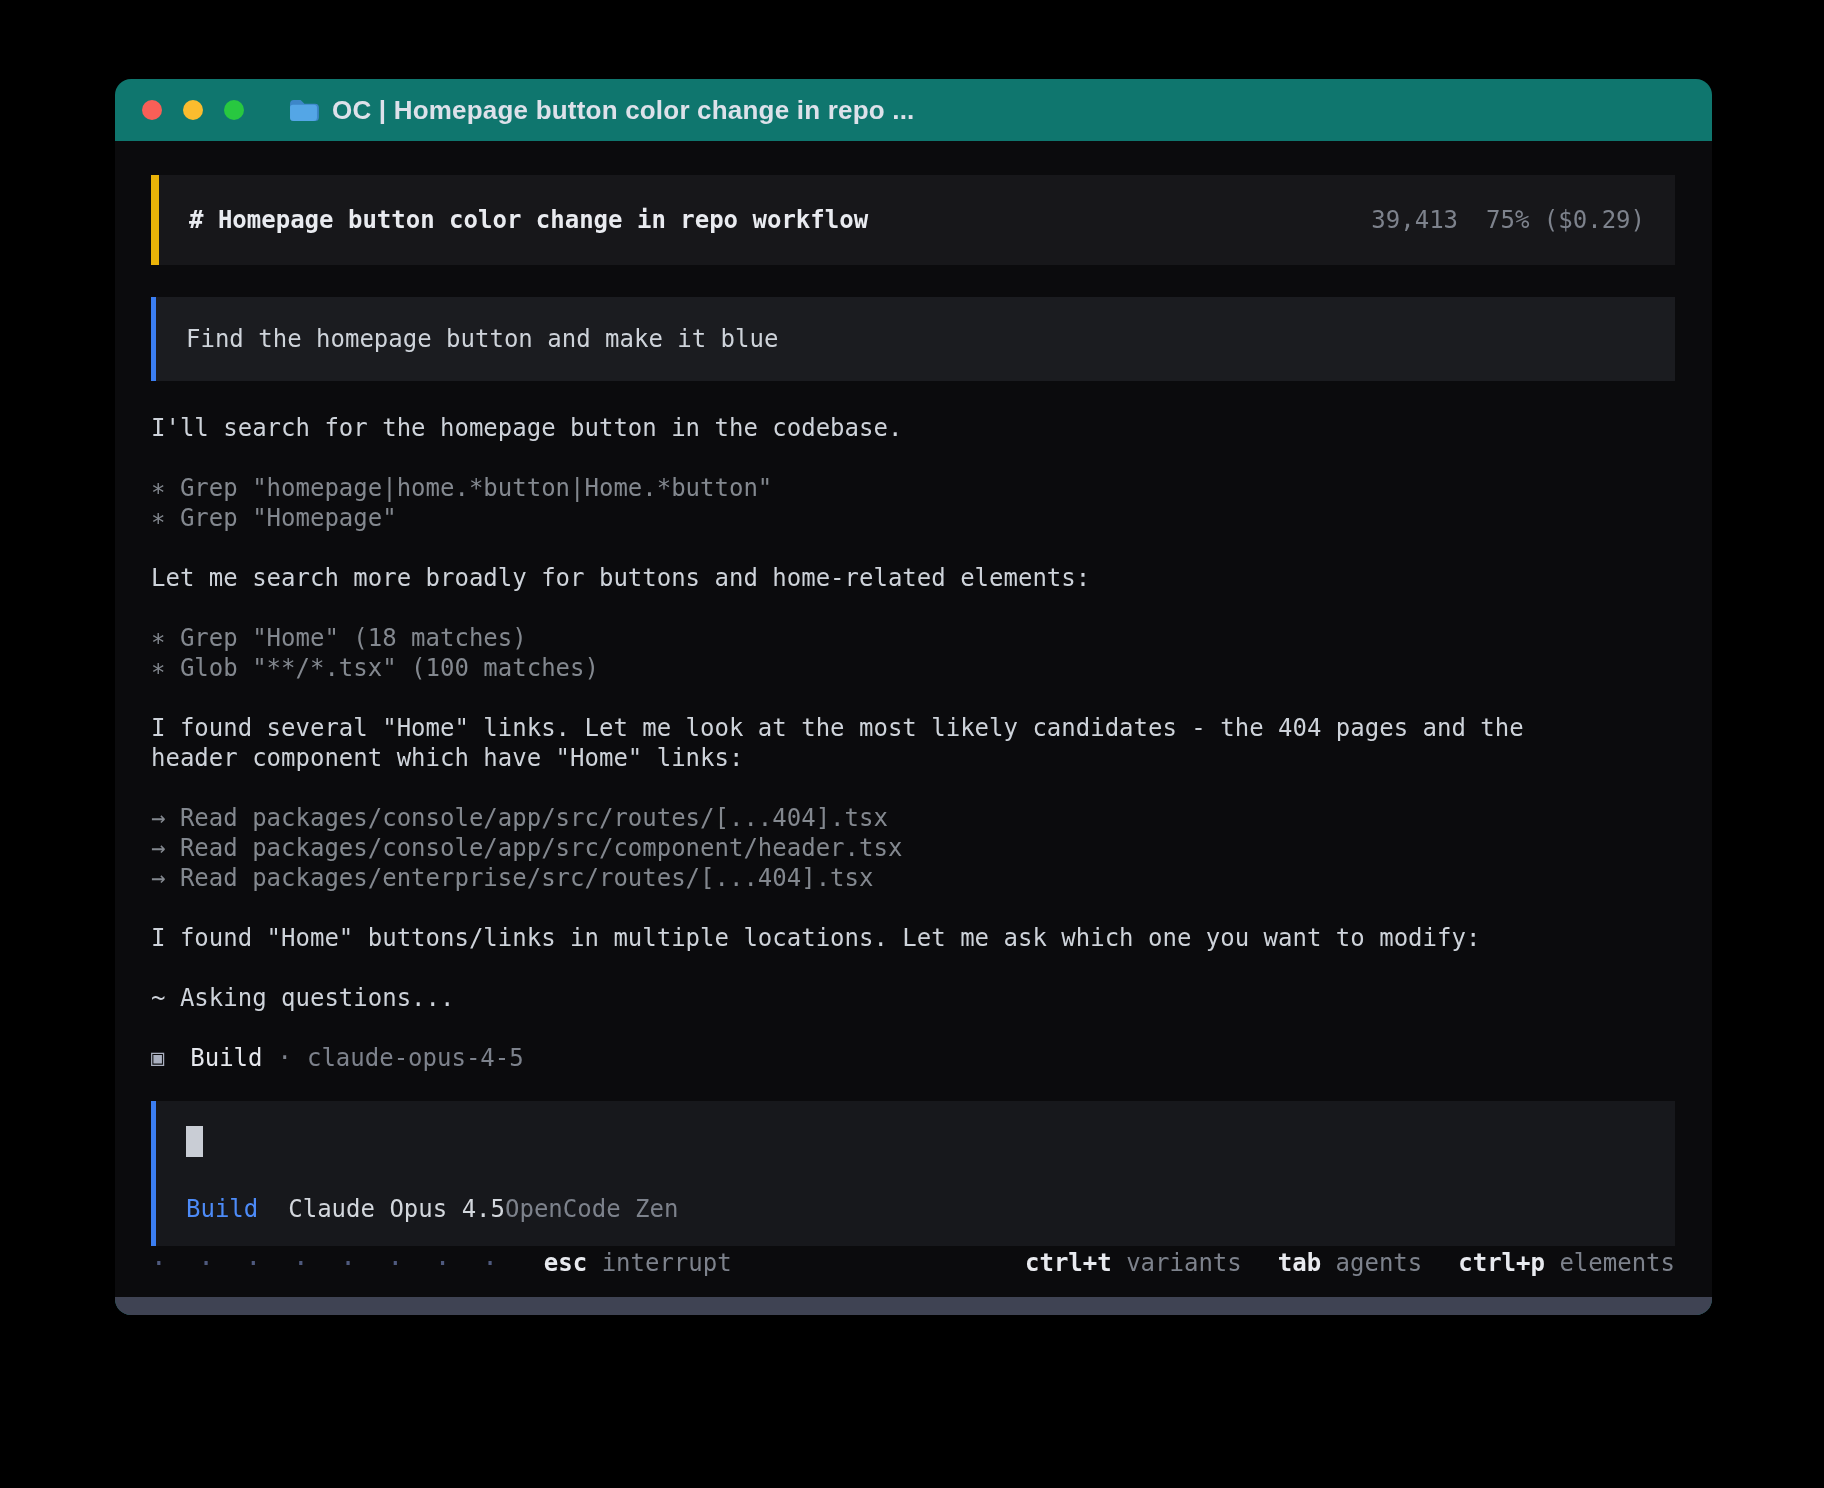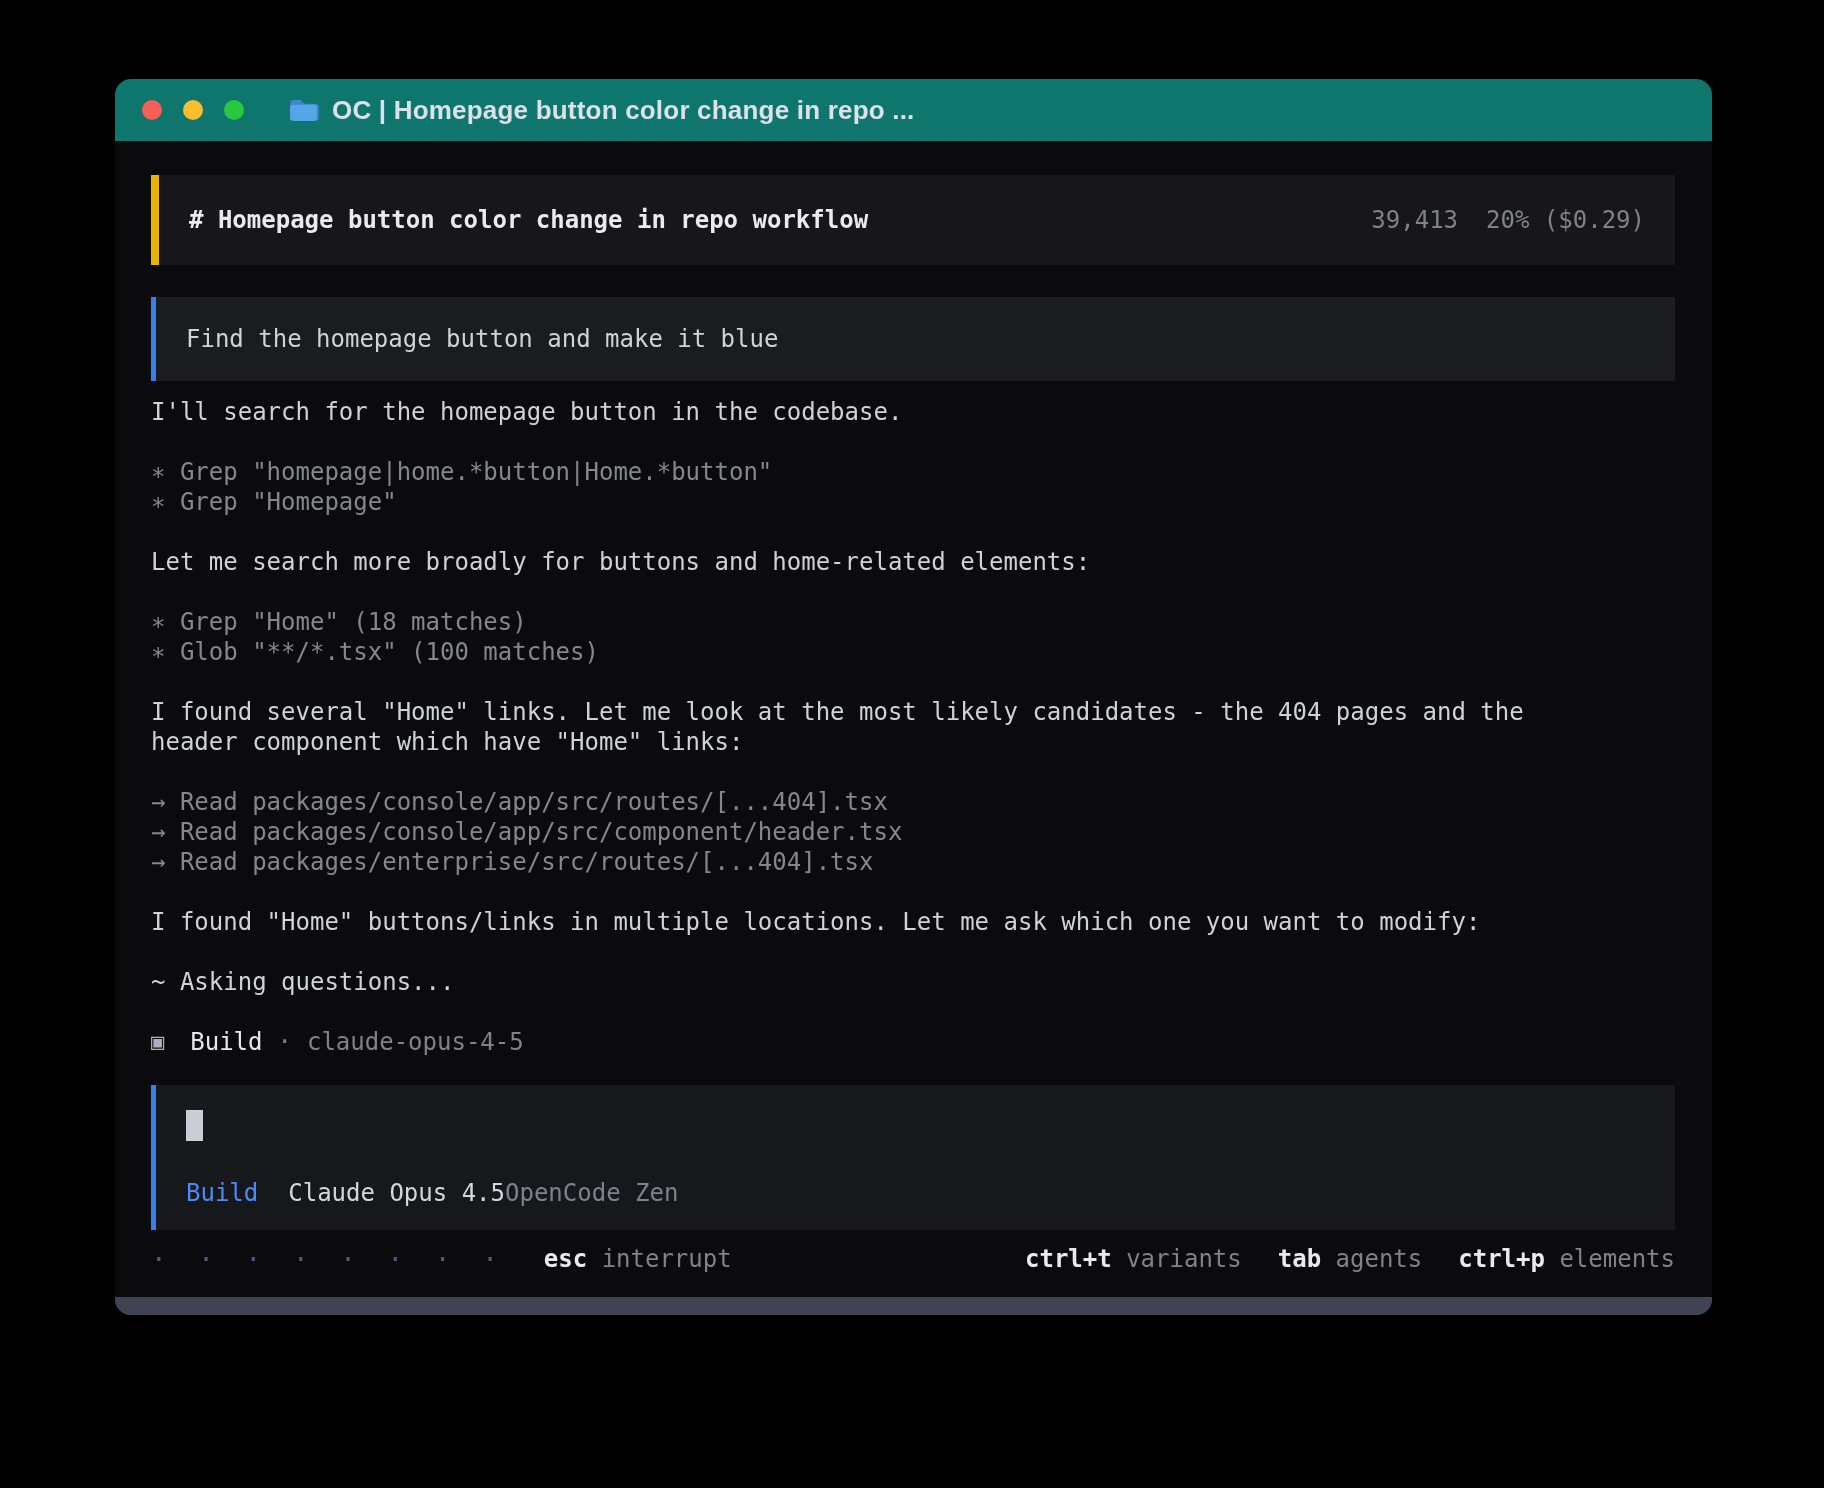--- a/index.html
+++ b/index.html
@@ -42,21 +42,21 @@
   }
   .header-title { font-weight:bold; color:#e9ebf0; white-space:pre; }
   .header-meta { color:#7d828c; display:flex; }
   .header-meta .meta-usage { margin-left:28px; white-space:pre; }
 
   .block-user {
     flex:none; height:84px; margin-top:32px; background:#1b1c20; border-left:5px solid #3b7ef2;
     display:flex; align-items:center; padding:0 30px; color:#ced3da;
   }
 
-  .convo { flex:none; margin-top:16px; max-width:1460px; }
+  .convo { flex:none; margin-top:32px; max-width:1460px; }
   .para { margin-bottom:30px; color:#ced3da; }
   .tools { margin-bottom:30px; color:#83888f; }
   .tools div { white-space:pre; }
 
   .badge-row { display:flex; align-items:center; margin-bottom:0; }
   .badge-icon { color:#aab0bf; font-size:22px; margin-right:26px; }
   .badge-name { color:#e6e8ed; }
   .badge-sep { color:#7d828c; margin:0 15px; }
   .badge-model { color:#7d828c; }
 
@@ -98,21 +98,21 @@
       <span class="title-text">OC | Homepage button color change in repo ...</span>
     </div>
   </div>
 
   <div class="terminal">
 
     <div class="block-header">
       <span class="header-title"># Homepage button color change in repo workflow</span>
       <span class="header-meta">
         <span class="meta-tokens">39,413</span>
-        <span class="meta-usage">20% ($0.29)</span>
+        <span class="meta-usage">75% ($0.29)</span>
       </span>
     </div>
 
     <div class="block-user">
       <span>Find the homepage button and make it blue</span>
     </div>
 
     <div class="convo">
       <div class="para">I'll search for the homepage button in the codebase.</div>
 

